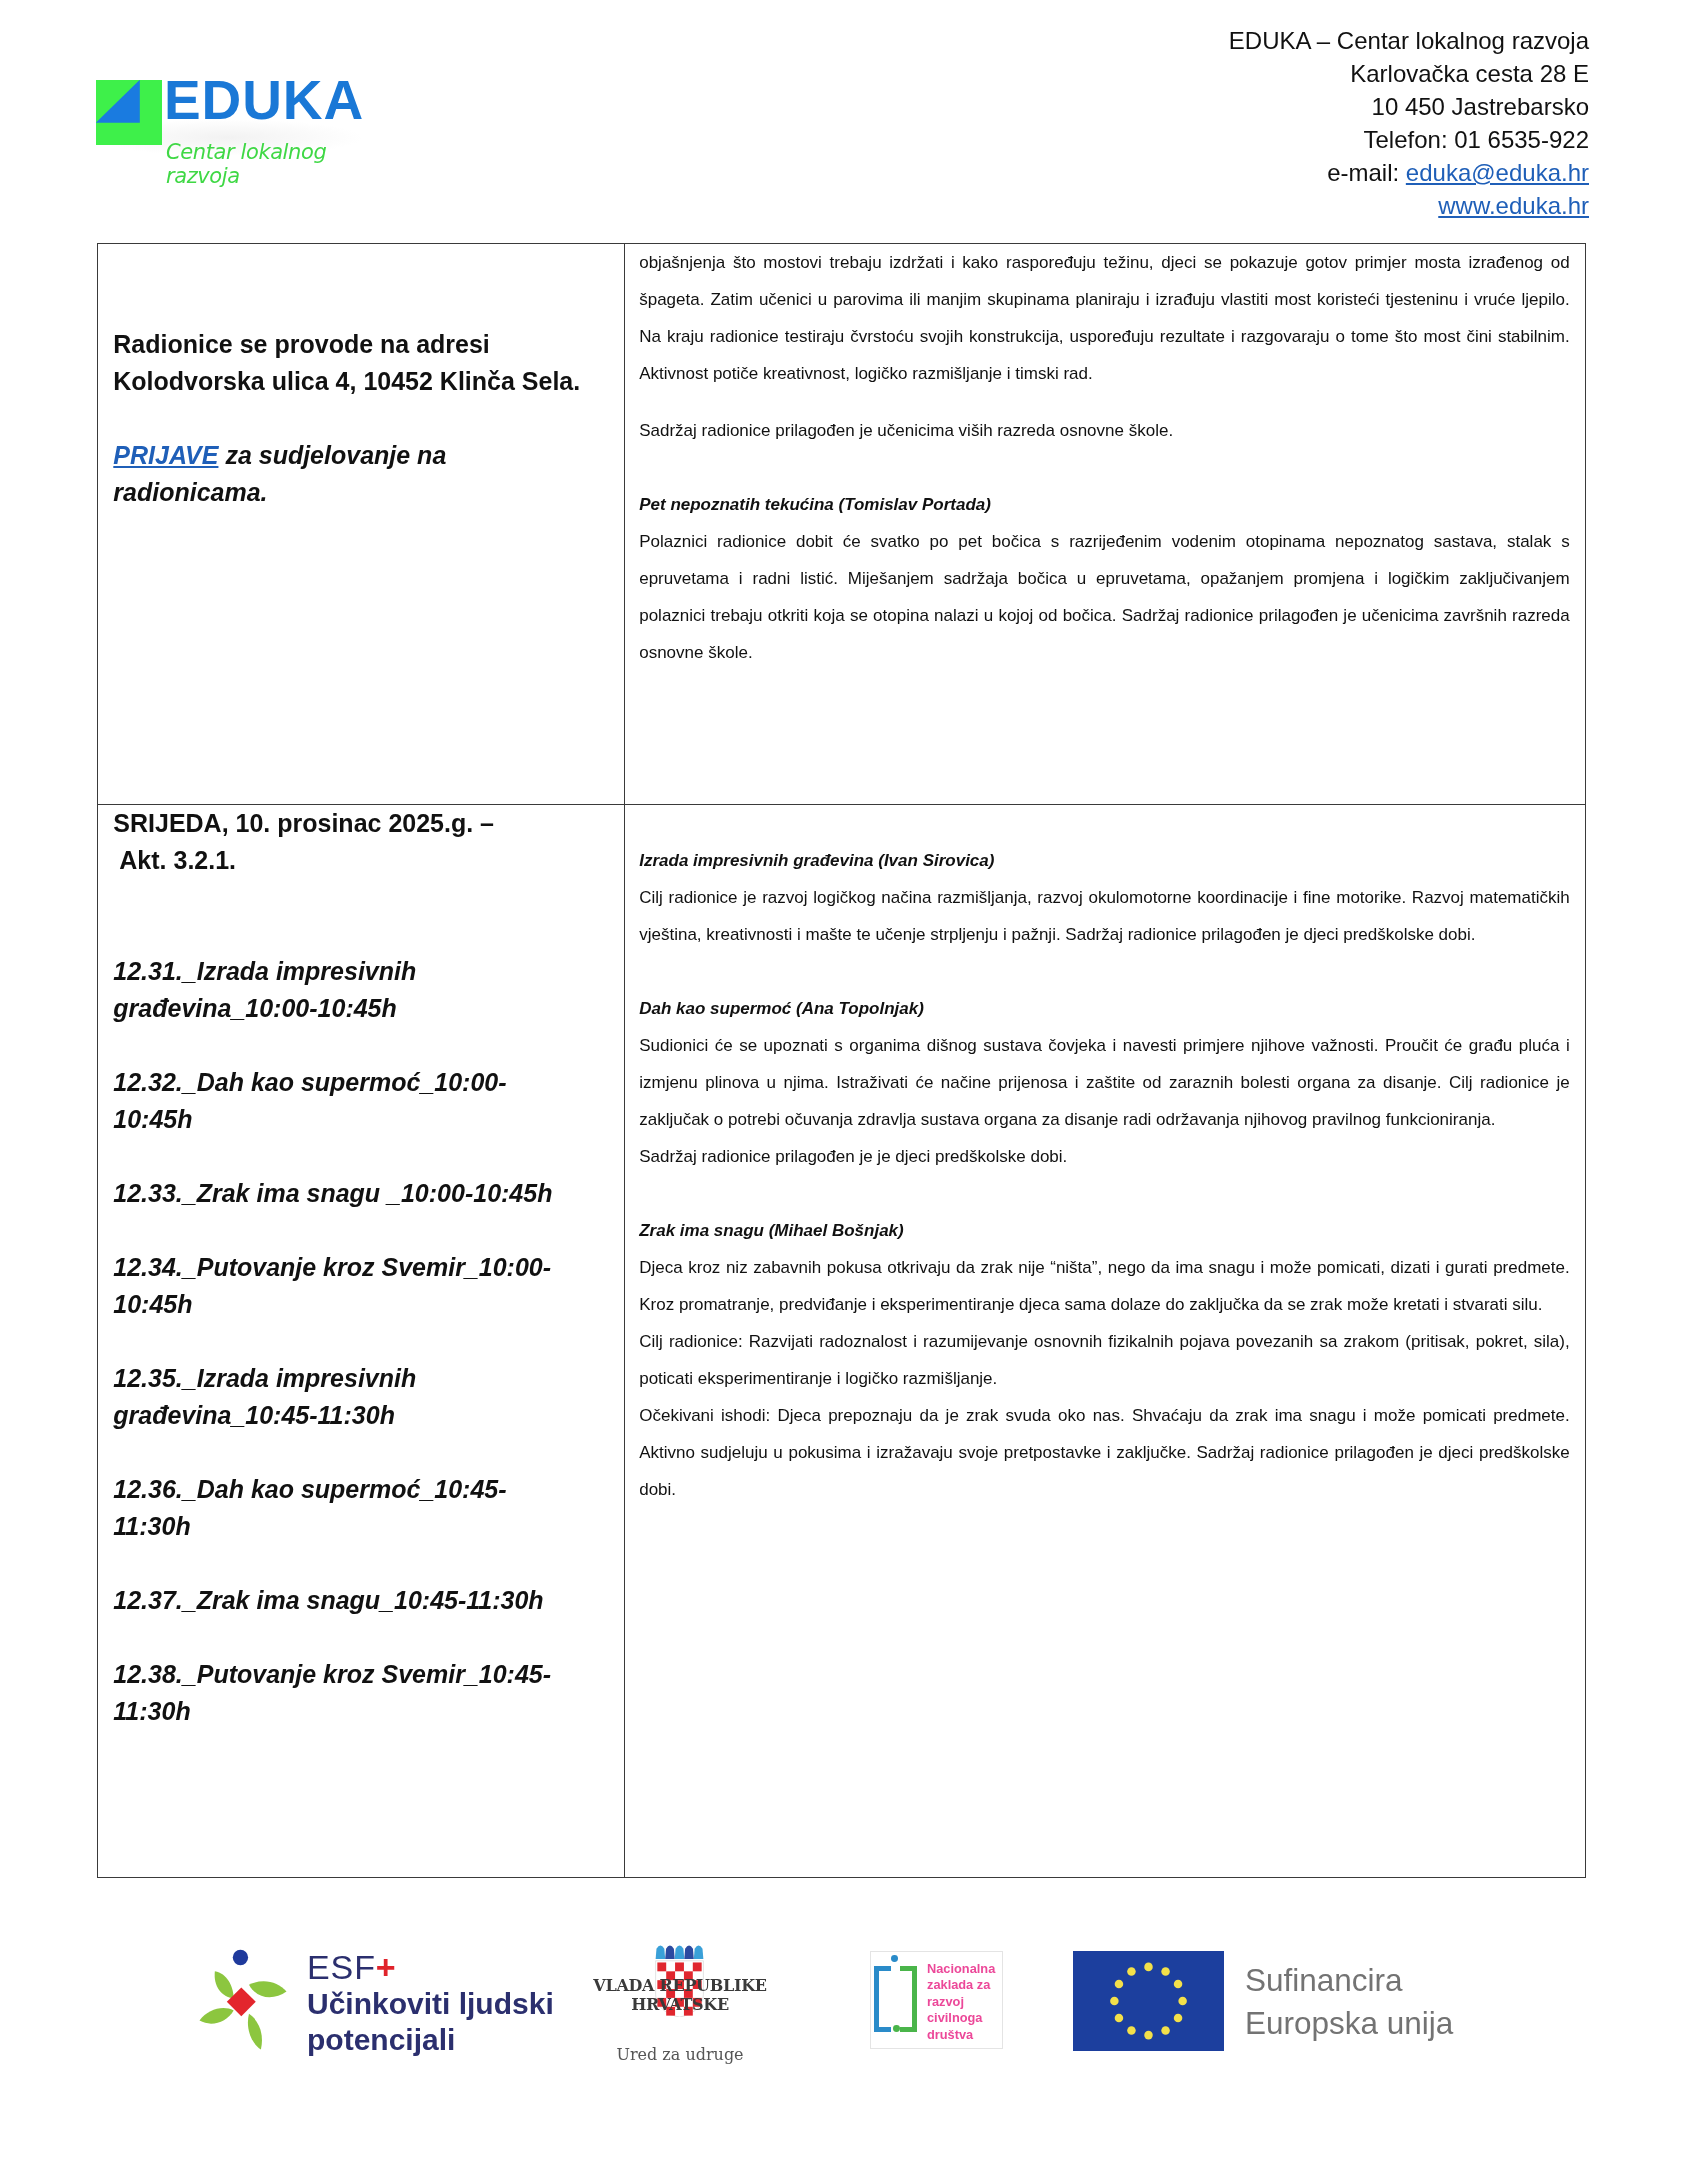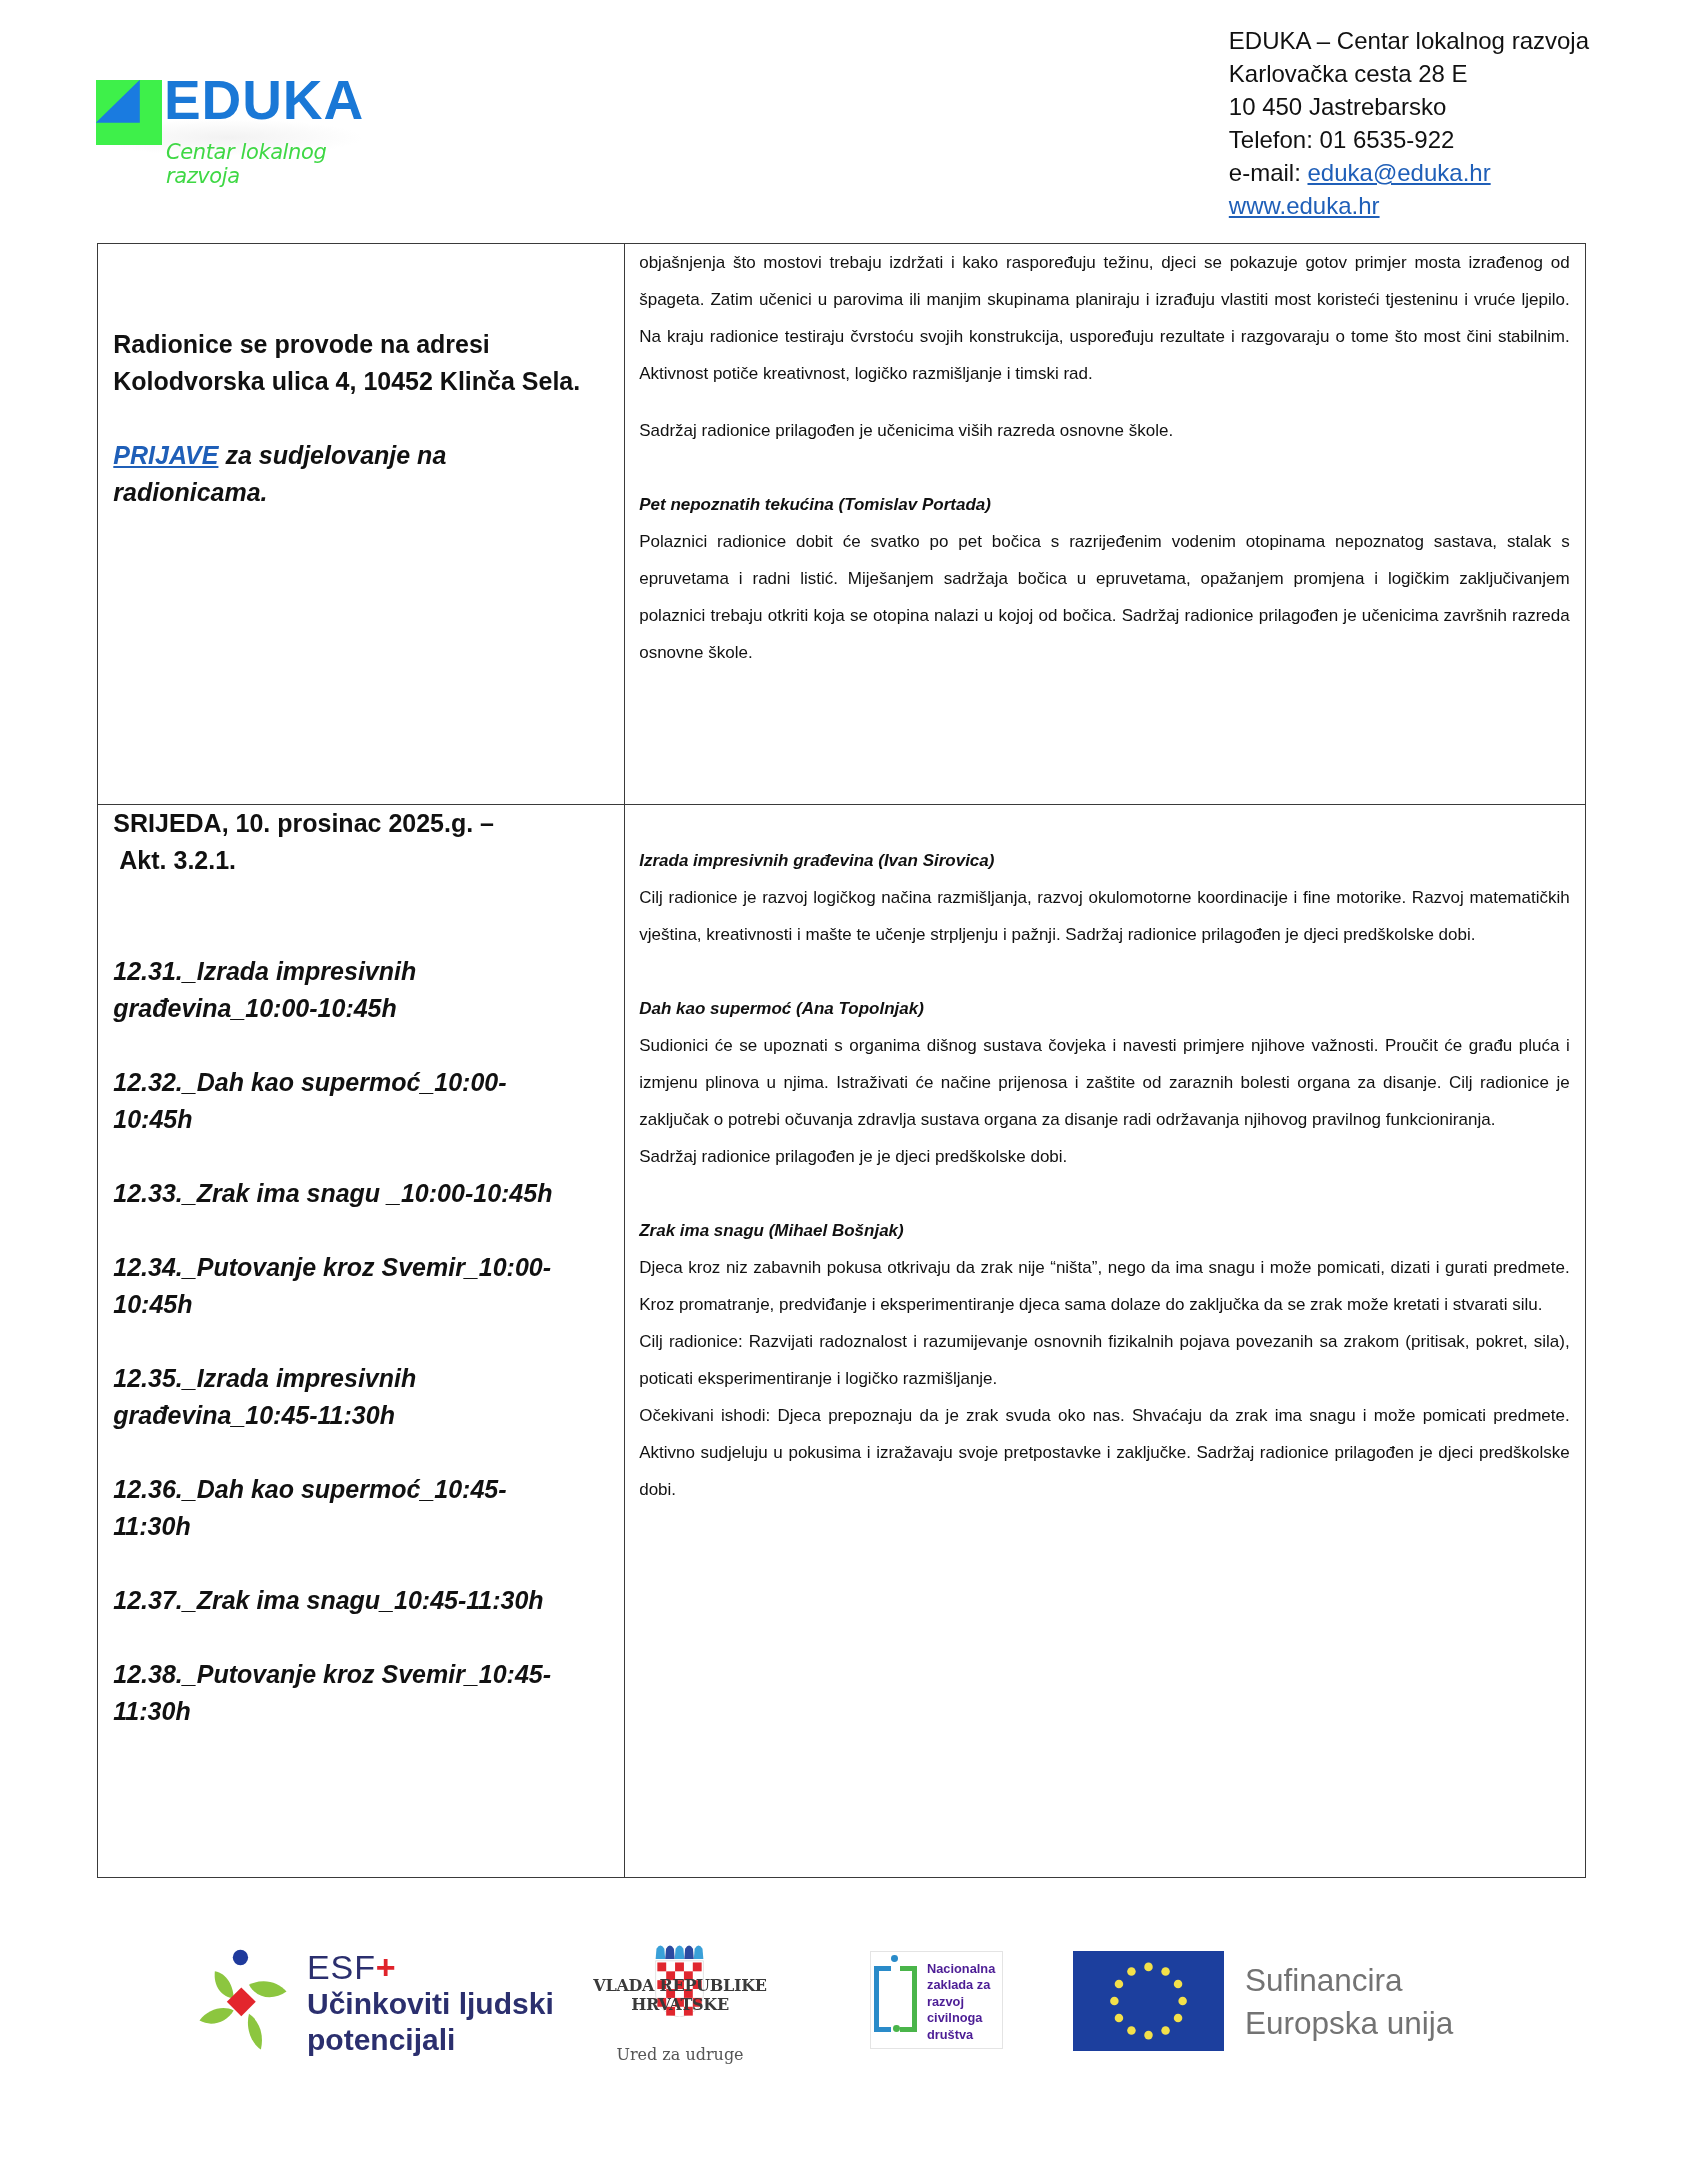--- a/index.html
+++ b/index.html
@@ -12,21 +12,21 @@
                 border-radius: 50%; background: radial-gradient(ellipse at center, #f2f2f2 0%, #ffffff 70%); }
   .logo .sq-green { position: absolute; left: 6.8px; top: 6.8px; width: 66px; height: 65px; background: #3ef04a; }
   .logo .sq-blue { position: absolute; left: 6.8px; top: 6.8px; width: 44px; height: 43px; background: #1a7be0;
                    clip-path: polygon(100% 0, 100% 100%, 0 100%); }
   .logo .word { position: absolute; left: 75px; top: 0px; font-size: 55px; font-weight: bold;
                 color: #1a78d6; letter-spacing: 0.9px; line-height: 55px; }
   .logo .tag { position: absolute; left: 77px; top: 67px; font-size: 21px; font-style: italic;
                color: #3fd845; line-height: 24px; font-family: "DejaVu Sans", sans-serif; letter-spacing: -0.4px; }
 
   
-  .contact { position: absolute; right: 96px; top: 24px; text-align: left; font-size: 24px; line-height: 33px; color: #111; }
+  .contact { position: absolute; right: 96px; top: 24px; text-align: right; font-size: 24px; line-height: 33px; color: #111; }
   .contact div { white-space: nowrap; }
   .contact a { color: #1f5fb8; text-decoration: underline; }
 
   
   .tbl { position: absolute; left: 97px; top: 243px; width: 1489px; border-collapse: collapse; table-layout: fixed; }
   .tbl td { border: 1.7px solid #3a3a3a; vertical-align: top; padding: 0; }
   .col-left { width: 526px; }
   .col-right { width: 960px; }
   .left-inner { padding: 0 17px 0 15.3px; font-size: 25px; line-height: 37px; font-weight: bold; }
   .right-inner { padding: 0 15.3px 0 14.5px; font-size: 17px; line-height: 37px; text-align: justify; }
@@ -50,21 +50,21 @@
   .vlada-arms { position: absolute; left: 652px; top: 1942px; width: 55px; height: 75px; }
   .vlada-t1 { position: absolute; left: 552px; top: 1976px; width: 256px; text-align: center; font-family: "DejaVu Serif", serif;
               font-weight: bold; font-size: 16px; color: #3a3a3a; letter-spacing: -0.3px; }
   .vlada-t2 { position: absolute; left: 552px; top: 2045px; width: 256px; text-align: center; font-family: "DejaVu Serif", serif;
               font-size: 16px; color: #555; }
   .nz { position: absolute; left: 870px; top: 1951px; width: 131px; height: 96px; border: 0.9px solid #e4e4e4; }
   .nz .br-l { position: absolute; left: 3.4px; top: 13.6px; width: 12px; height: 56px; border: 5.1px solid #2a8bc9; border-right: none; }
   .nz .br-r { position: absolute; left: 29px; top: 13.6px; width: 12px; height: 56px; border: 5.1px solid #4ab54a; border-left: none; }
   .nz .dot1 { position: absolute; left: 20.4px; top: 3.4px; width: 6.8px; height: 6.8px; border-radius: 50%; background: #2a8bc9; }
   .nz .dot2 { position: absolute; left: 22px; top: 73px; width: 6.8px; height: 6.8px; border-radius: 50%; background: #4ab54a; }
-  .nz .txt { position: absolute; left: 56px; top: 8.5px; font-size: 12.8px; line-height: 16.6px; color: #4c1d95; font-weight: bold; }
+  .nz .txt { position: absolute; left: 56px; top: 8.5px; font-size: 12.8px; line-height: 16.6px; color: #ec4899; font-weight: bold; }
   .eu-flag { position: absolute; left: 1073px; top: 1951px; width: 151px; height: 100px; background: #1c3f9e; }
   .eu-text { position: absolute; left: 1245px; top: 1959px; font-size: 31.5px; line-height: 43px; color: #737373; }
 </style>
 </head>
 <body>
 
 <div class="logo">
   <div class="oval"></div>
   <div class="sq-green"></div>
   <div class="sq-blue"></div>

